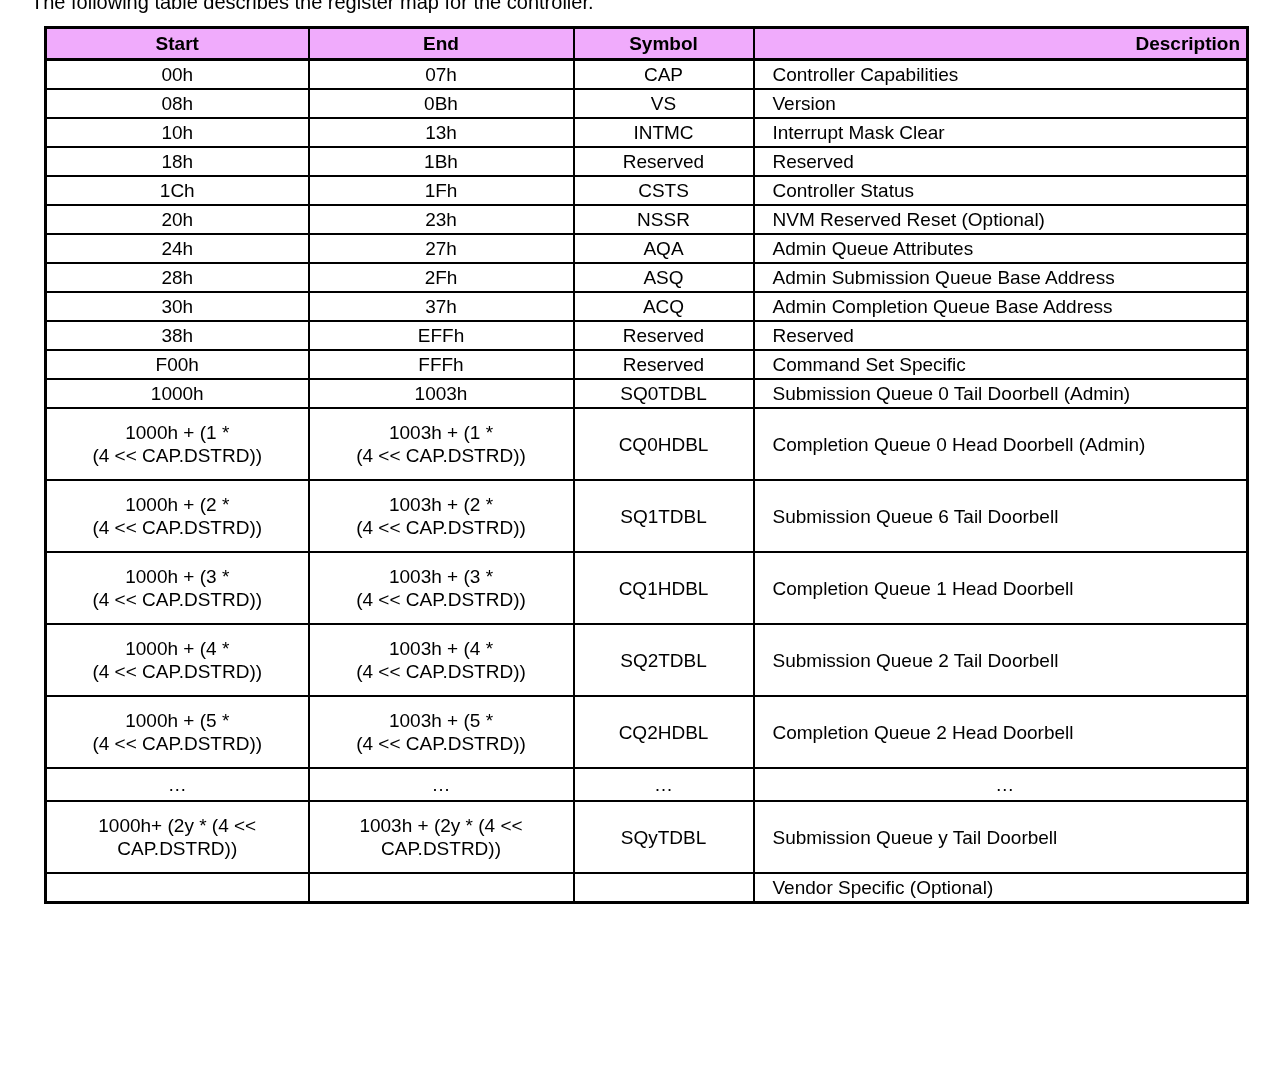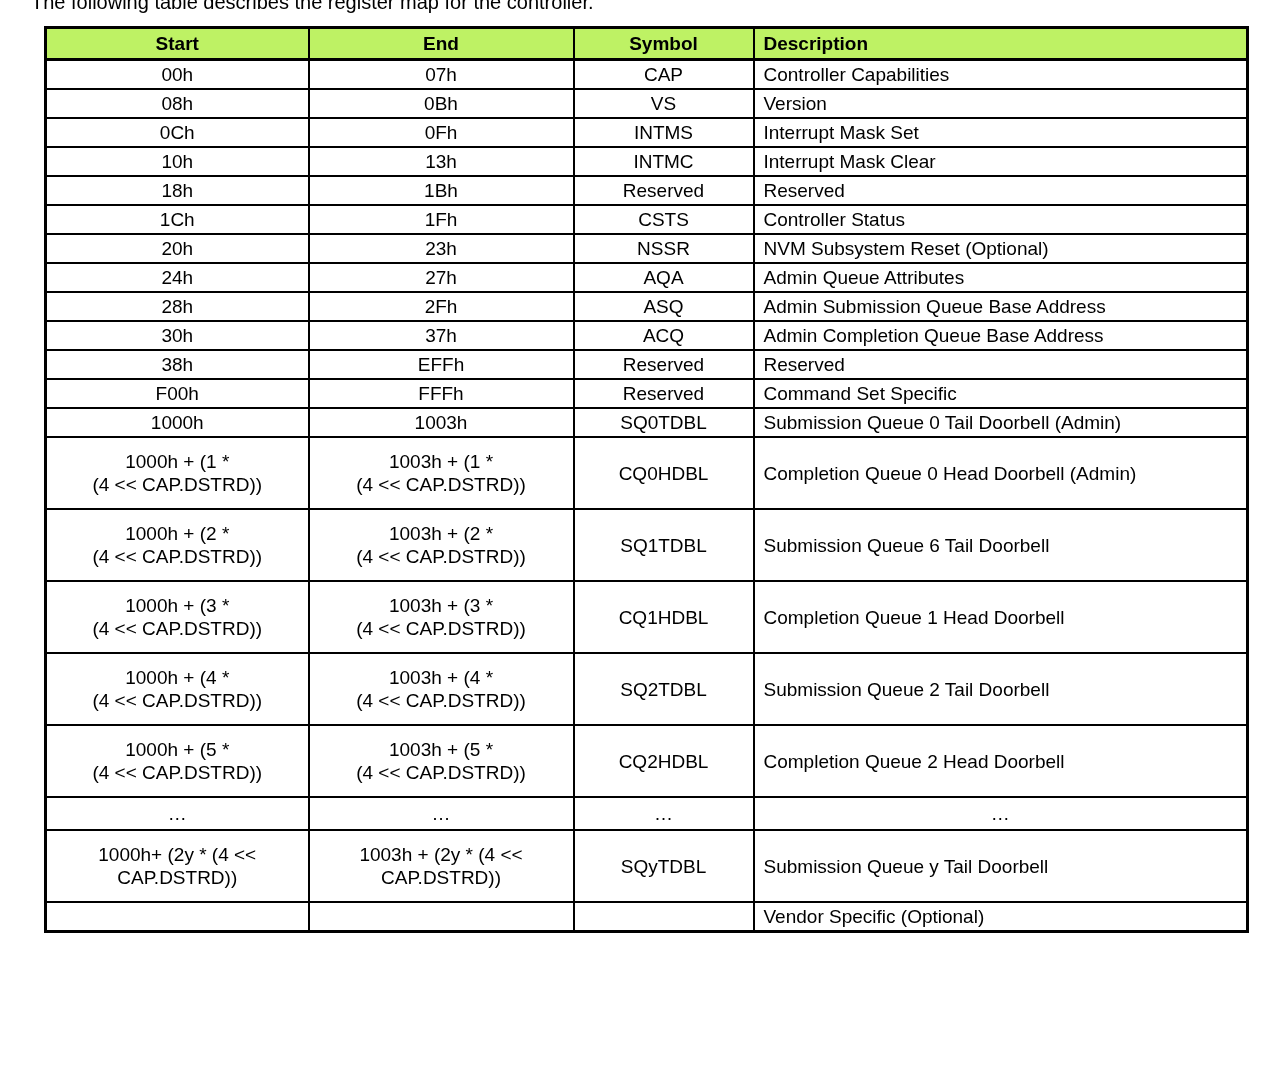--- a/index.html
+++ b/index.html
@@ -37,38 +37,38 @@
     border: 3px solid #000000;
   }
   table.regmap th, table.regmap td {
     border: 2px solid #000000;
     font-size: 19px;
     line-height: 23px;
     color: #000000;
     overflow: hidden;
   }
   table.regmap th {
-    background: #bef264;
+    background: #f0abfc;
     font-weight: bold;
     text-align: center;
     padding: 3px 6px;
     border-bottom: 3px solid #000000;
   }
   table.regmap th.desc {
-    text-align: left;
+    text-align: right;
     padding-left: 9px;
   }
   table.regmap td {
     text-align: center;
     padding: 2px 6px;
     white-space: pre-line;
   }
   table.regmap td.desc {
     text-align: left;
-    padding-left: 9px;
+    padding-left: 18px;
     padding-right: 9px;
   }
   table.regmap td.desc.center { text-align: center; }
   tr.h2 td { padding-top: 12px; padding-bottom: 12px; }
   tr.h3 td { padding-top: 14px; padding-bottom: 14px; }
   tr.dots td { padding-top: 4px; padding-bottom: 4px; }
 </style>
 </head>
 <body>
 
@@ -98,26 +98,20 @@
         <td>CAP</td>
         <td class="desc">Controller Capabilities</td>
       </tr>
       <tr>
         <td>08h</td>
         <td>0Bh</td>
         <td>VS</td>
         <td class="desc">Version</td>
       </tr>
       <tr>
-        <td>0Ch</td>
-        <td>0Fh</td>
-        <td>INTMS</td>
-        <td class="desc">Interrupt Mask Set</td>
-      </tr>
-      <tr>
         <td>10h</td>
         <td>13h</td>
         <td>INTMC</td>
         <td class="desc">Interrupt Mask Clear</td>
       </tr>
       <tr>
         <td>18h</td>
         <td>1Bh</td>
         <td>Reserved</td>
         <td class="desc">Reserved</td>
@@ -125,21 +119,21 @@
       <tr>
         <td>1Ch</td>
         <td>1Fh</td>
         <td>CSTS</td>
         <td class="desc">Controller Status</td>
       </tr>
       <tr>
         <td>20h</td>
         <td>23h</td>
         <td>NSSR</td>
-        <td class="desc">NVM Subsystem Reset (Optional)</td>
+        <td class="desc">NVM Reserved Reset (Optional)</td>
       </tr>
       <tr>
         <td>24h</td>
         <td>27h</td>
         <td>AQA</td>
         <td class="desc">Admin Queue Attributes</td>
       </tr>
       <tr>
         <td>28h</td>
         <td>2Fh</td>

